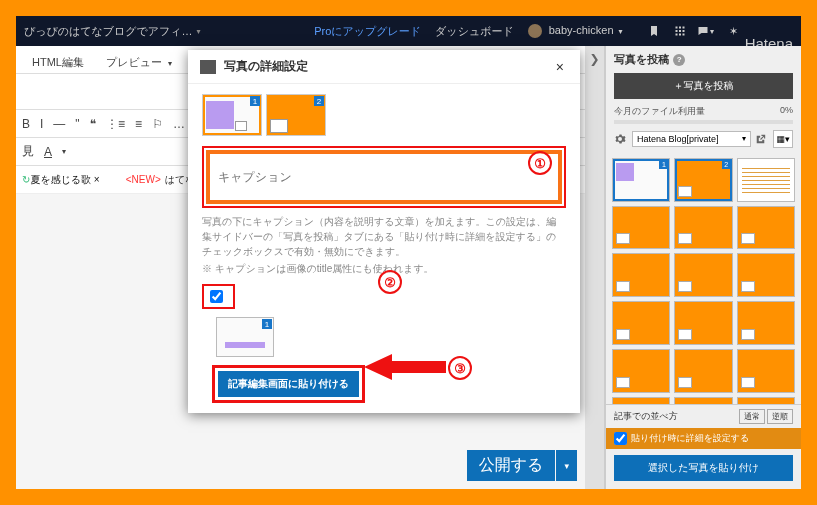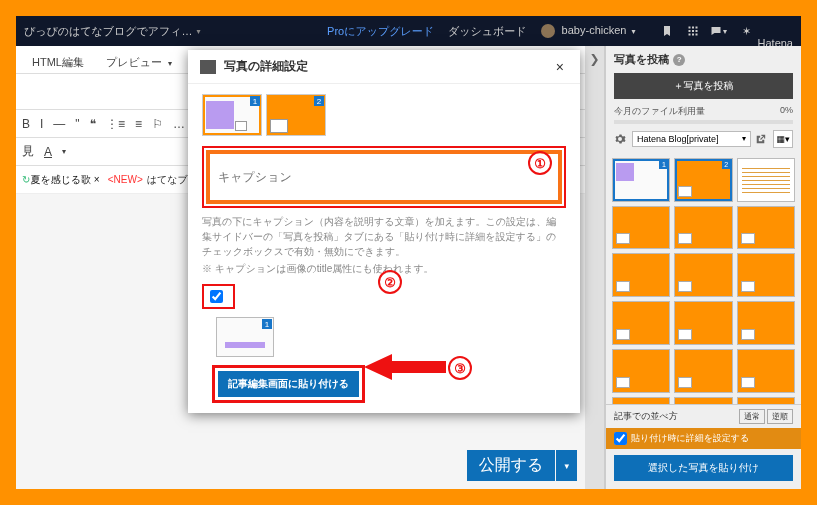--- a/index.html
+++ b/index.html
@@ -17,21 +17,21 @@
   .main-row { flex:1; display:flex; min-height:0; }
   .editor-col { flex:1; display:flex; flex-direction:column; position:relative; min-width:0; }
   .sidebar-col { width:196px; background:#efefef; border-left:1px solid #ccc; display:flex; flex-direction:column; font-size:10px; }
   
   .tabs-bar { height:28px; border-bottom:1px solid #ddd; display:flex; align-items:flex-end; padding:0 6px; gap:2px; }
   .tab { padding:4px 10px 3px; font-size:11px; color:#444; cursor:pointer; }
   .title-bar { height:36px; border-bottom:1px solid #ddd; }
   .tool-row { height:28px; border-bottom:1px solid #ddd; display:flex; align-items:center; padding:0 6px; gap:10px; font-size:12px; color:#444; }
   .tool-row span { cursor:pointer; }
   .retweet-row { height:28px; border-bottom:1px solid #eee; display:flex; align-items:center; padding:0 6px; font-size:10px; color:#333; }
-  .rt-label { margin-right:4px; }
+  .rt-label { margin-right:22px; }
   .rt-old { color:#111; font-size:10px; }
   .rt-new { color:#ff3333; margin:0 4px; font-size:10px; }
   .rt-more { margin-left:auto; color:#888; font-size:10px; cursor:pointer; }
   .editor-body { flex:1; background:#f5f5f5; position:relative; }
   
   .publish-bar { position:absolute; right:8px; bottom:8px; display:flex; }
   .publish-btn { background:#0d6fb8; color:#fff; font-size:16px; padding:5px 12px; border:none; cursor:pointer; }
   .publish-caret { background:#0d6fb8; color:#fff; padding:5px 8px; border:none; margin-left:1px; cursor:pointer; font-size:9px; }
   
   .modal { position:absolute; left:172px; top:34px; width:392px; background:#fff; box-shadow:0 2px 12px rgba(0,0,0,0.5); z-index:20; }
@@ -128,21 +128,21 @@
           <rect x="17" y="17" width="4" height="4"></rect>
         </svg>
     </span>
     <span class="topbar-icon">
       <svg width="12" height="12" viewBox="0 0 24 24" fill="currentColor">
           <path d="M3 4h18v12H9l-6 4z"></path>
         </svg>
       <span style="font-size:8px;margin-left:1px;">▾</span>
     </span>
     <span class="topbar-icon" style="margin-left:10px;">✶</span>
-    <span style="color:#ccc;font-size:11px;margin-left:2px;margin-top:24px;">Hatena</span>
+    <span style="color:#ccc;font-size:15px;margin-left:2px;margin-top:24px;">Hatena</span>
   </div>
 
   <div class="main-row">
 
     <div class="editor-col">
       <div class="tabs-bar">
         <div class="tab">HTML編集</div>
         <div class="tab">
           <span>プレビュー</span>
           <span style="font-size:8px;margin-left:3px;">▾</span>

